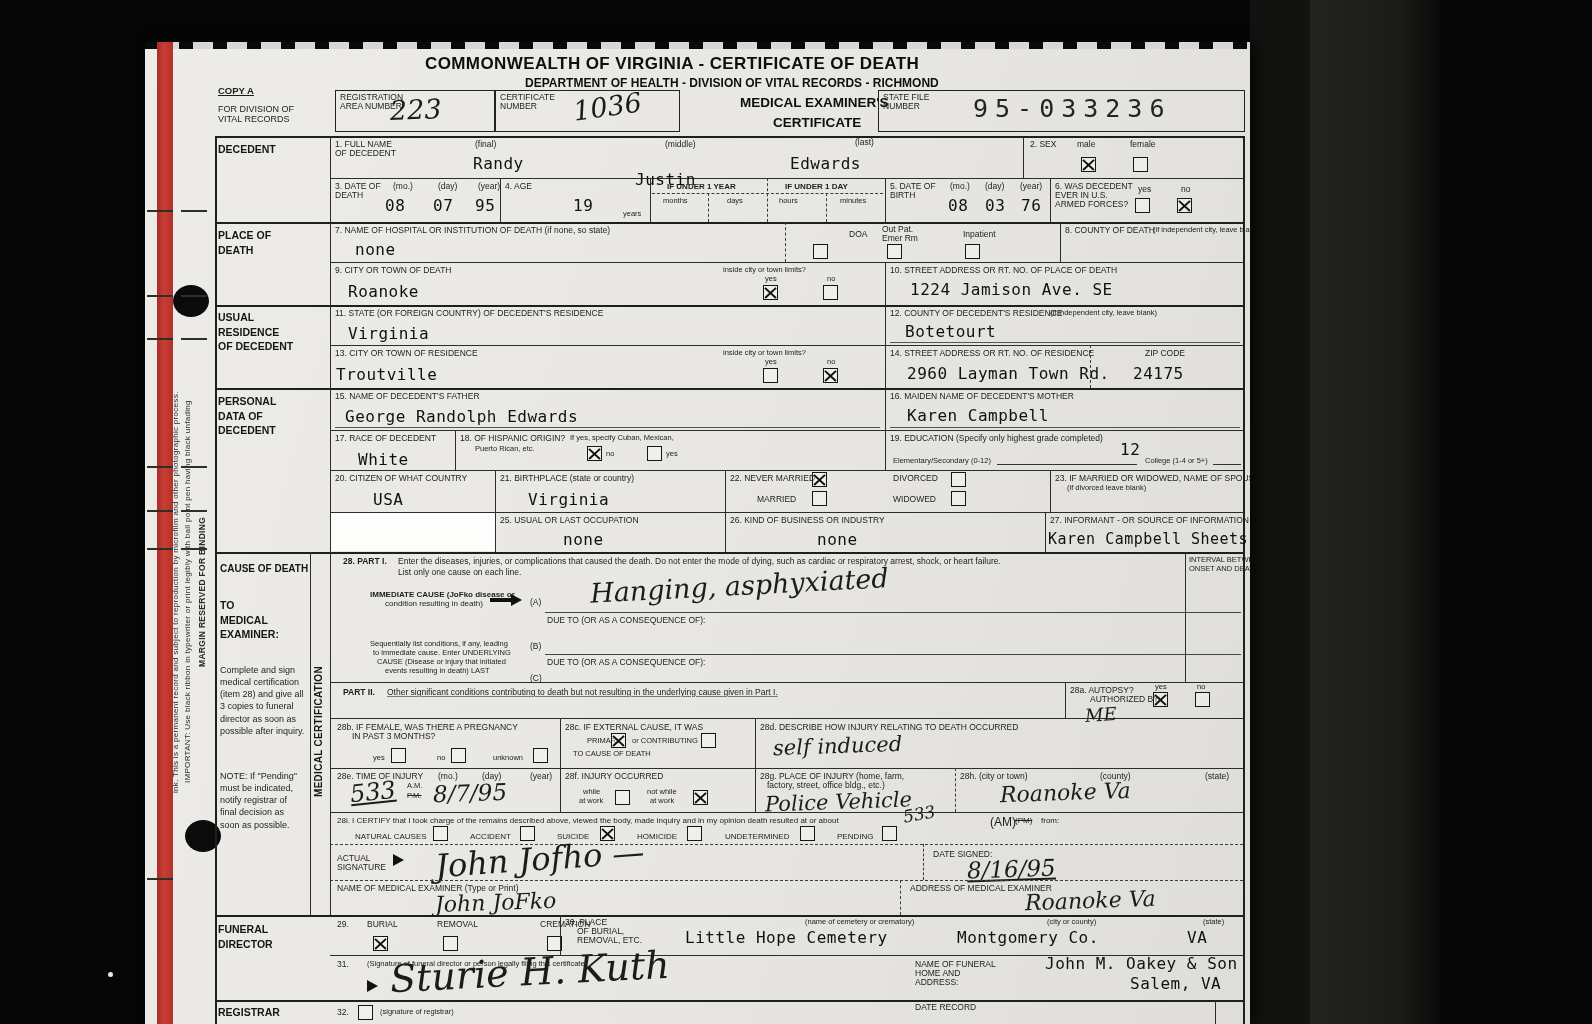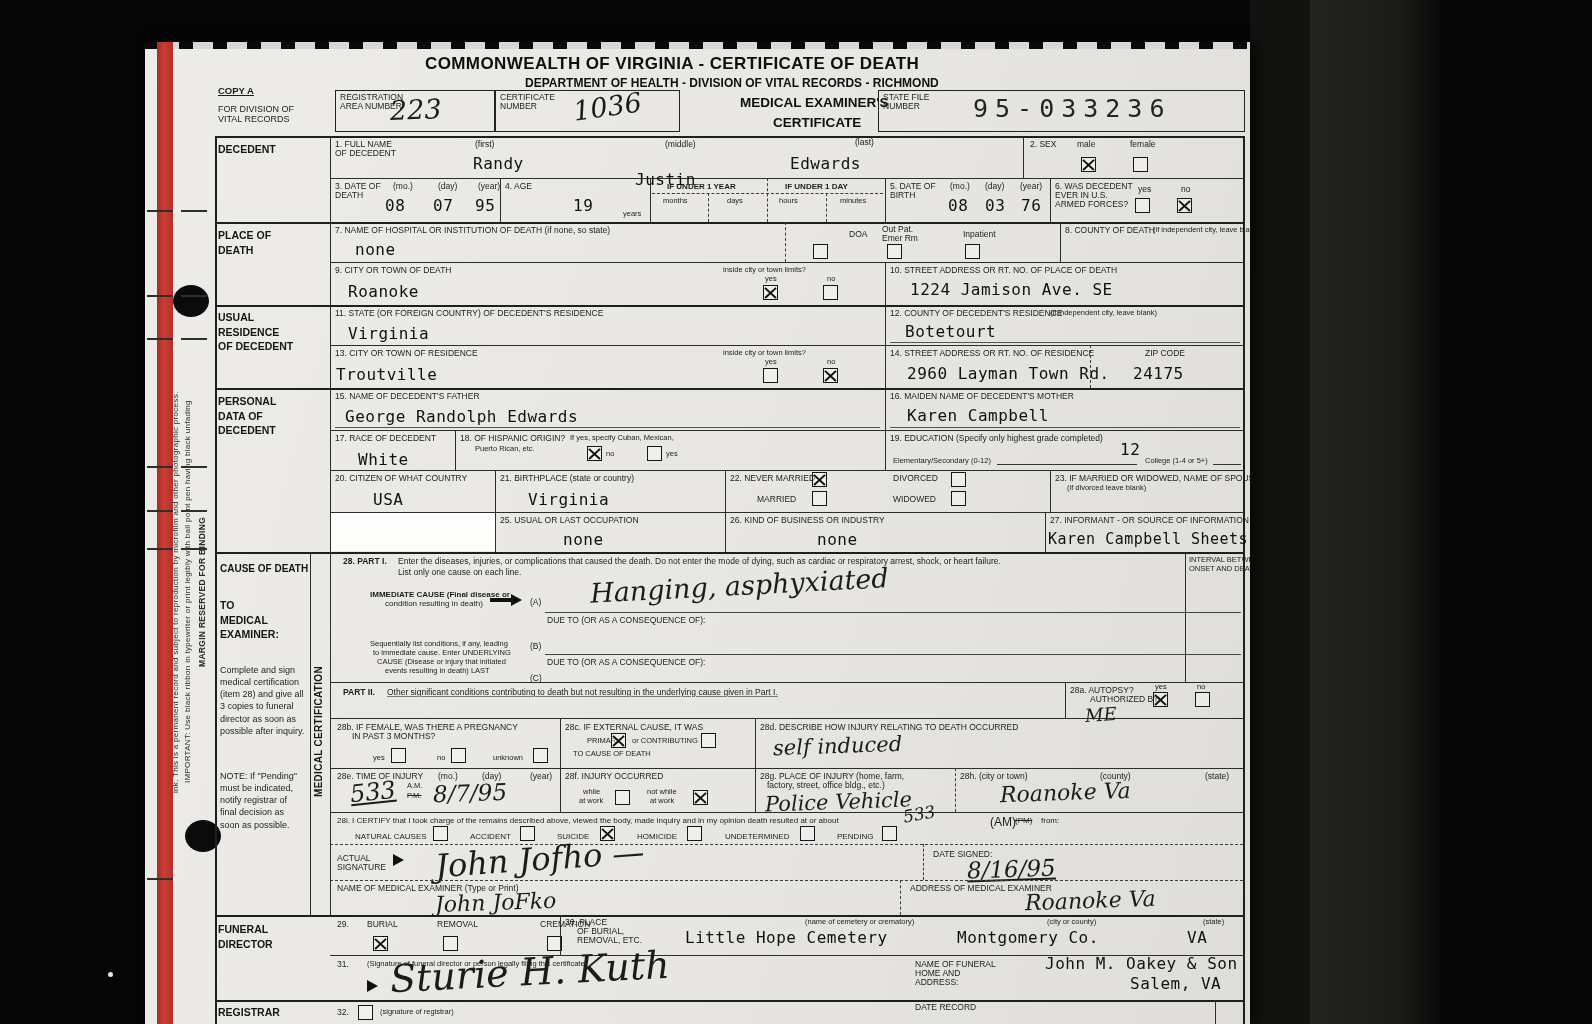--- a/index.html
+++ b/index.html
@@ -108,21 +108,21 @@
     <div class="hl" style="left:185px;top:428px;width:913px;"></div>
     <div class="hl" style="left:185px;top:470px;width:913px;"></div>
     <div class="hl2" style="left:70px;top:510px;width:1028px;"></div>
     <div class="hl2" style="left:70px;top:873px;width:1028px;"></div>
     <div class="hl" style="left:185px;top:913px;width:913px;"></div>
     <div class="hl2" style="left:70px;top:958px;width:1028px;"></div>
 
     <div class="sec" style="left:73px;top:100px;">DECEDENT</div>
     <div class="lb" style="left:190px;top:98px;">1. FULL NAME</div>
     <div class="lb" style="left:190px;top:107px;">OF DECEDENT</div>
-    <div class="lb" style="left:330px;top:98px;">(first)</div>
+    <div class="lb" style="left:330px;top:98px;">(final)</div>
     <div class="lb" style="left:520px;top:98px;">(middle)</div>
     <div class="lb" style="left:710px;top:96px;">(last)</div>
     <div class="tw tw2" style="left:328px;top:112px;">Randy</div>
     <div class="tw tw2" style="left:490px;top:112px;margin-top:16px;">Justin</div>
     <div class="tw tw2" style="left:645px;top:112px;">Edwards</div>
     <div class="vl" style="left:878px;top:94px;height:42px;"></div>
     <div class="lb" style="left:885px;top:98px;">2. SEX</div>
     <div class="lb" style="left:932px;top:98px;">male</div>
     <div class="lb" style="left:985px;top:98px;">female</div>
     <div class="cb ck" style="left:936px;top:115px;"></div>
@@ -290,21 +290,21 @@
     <div class="note" style="left:75px;top:622px;width:86px;">Complete and sign medical certification (item 28) and give all 3 copies to funeral director as soon as possible after inquiry.</div>
     <div class="note" style="left:75px;top:728px;width:86px;">NOTE: If "Pending" must be indicated, notify registrar of final decision as soon as possible.</div>
 
     <div class="lb lbb" style="left:198px;top:515px;">28. PART I.</div>
     <div class="lb" style="left:253px;top:515px;">Enter the diseases, injuries, or complications that caused the death. Do not enter the mode of dying, such as cardiac or respiratory arrest, shock, or heart failure.</div>
     <div class="lb" style="left:253px;top:526px;">List only one cause on each line.</div>
     <div class="vl" style="left:1040px;top:510px;height:130px;"></div>
     <div class="lb7" style="left:1044px;top:514px;">INTERVAL BETWEEN</div>
     <div class="lb7" style="left:1044px;top:523px;">ONSET AND DEATH</div>
 
-    <div class="lb lbb" style="left:225px;top:548px;font-size:8px;">IMMEDIATE CAUSE (Final disease or</div>
+    <div class="lb lbb" style="left:225px;top:548px;font-size:8px;">IMMEDIATE CAUSE (JoFko disease or</div>
     <div class="lb" style="left:240px;top:557px;font-size:8px;">condition resulting in death)</div>
     <div class="abar" style="left:345px;top:556px;width:22px;"></div>
     <div class="arrow" style="left:366px;top:552px;"></div>
     <div class="lb" style="left:385px;top:556px;">(A)</div>
     <div class="hw" style="left:445px;top:528px;font-size:27px;transform:rotate(-3deg);">Hanging, asphyxiated</div>
     <div class="hl" style="left:400px;top:570px;width:696px;background:#444;"></div>
     <div class="lb" style="left:402px;top:574px;">DUE TO (OR AS A CONSEQUENCE OF):</div>
 
     <div class="lb7" style="left:225px;top:598px;">Sequentially list conditions, if any, leading</div>
     <div class="lb7" style="left:228px;top:607px;">to immediate cause. Enter UNDERLYING</div>

